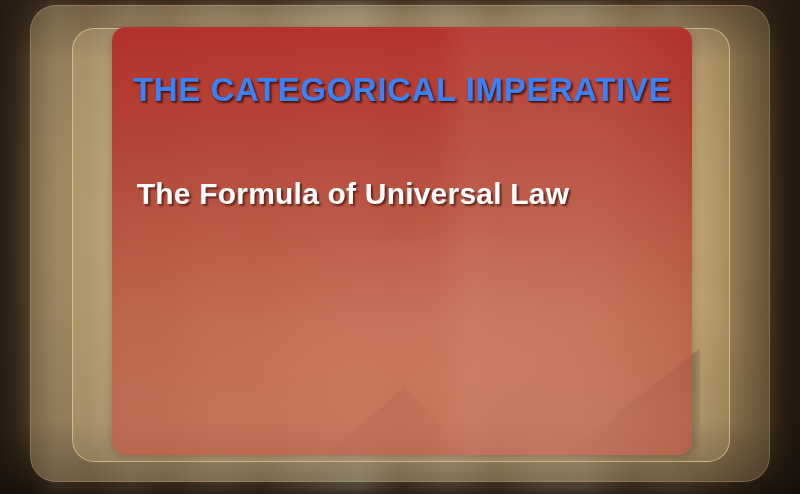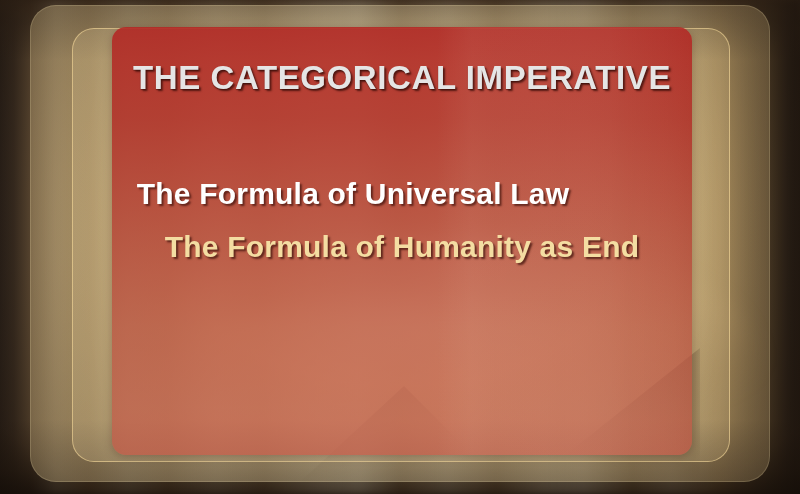--- a/index.html
+++ b/index.html
@@ -188,24 +188,24 @@
   .text-layer {
     position: absolute;
     left: 112px;
     top: 27px;
     width: 580px;
     height: 428px;
   }
   .title {
     position: absolute;
     left: 0;
-    top: 32px;
+    top: 44px;
     width: 580px;
     text-align: center;
-    color: #e5e5e5;
+    color: #3b82f6;
     font-size: 33px;
     font-weight: bold;
     letter-spacing: 0.6px;
     white-space: nowrap;
     text-shadow: 2px 2px 2px rgba(55,12,8,0.75), 0px 1px 1px rgba(70,18,10,0.6);
   }
   .sub1 {
     position: absolute;
     left: 0;
     top: 150px;
@@ -248,16 +248,15 @@
   <div class="frame-outer"></div>
   <div class="frame-inner"></div>
 
   <div class="red-panel">
     <div class="red-sheen"></div>
   </div>
 
   <div class="text-layer">
     <div class="title">THE CATEGORICAL IMPERATIVE</div>
     <div class="sub1">The Formula of Universal Law</div>
-    <div class="sub2">The Formula of Humanity as End</div>
   </div>
 
 </div>
 
 </body></html>

